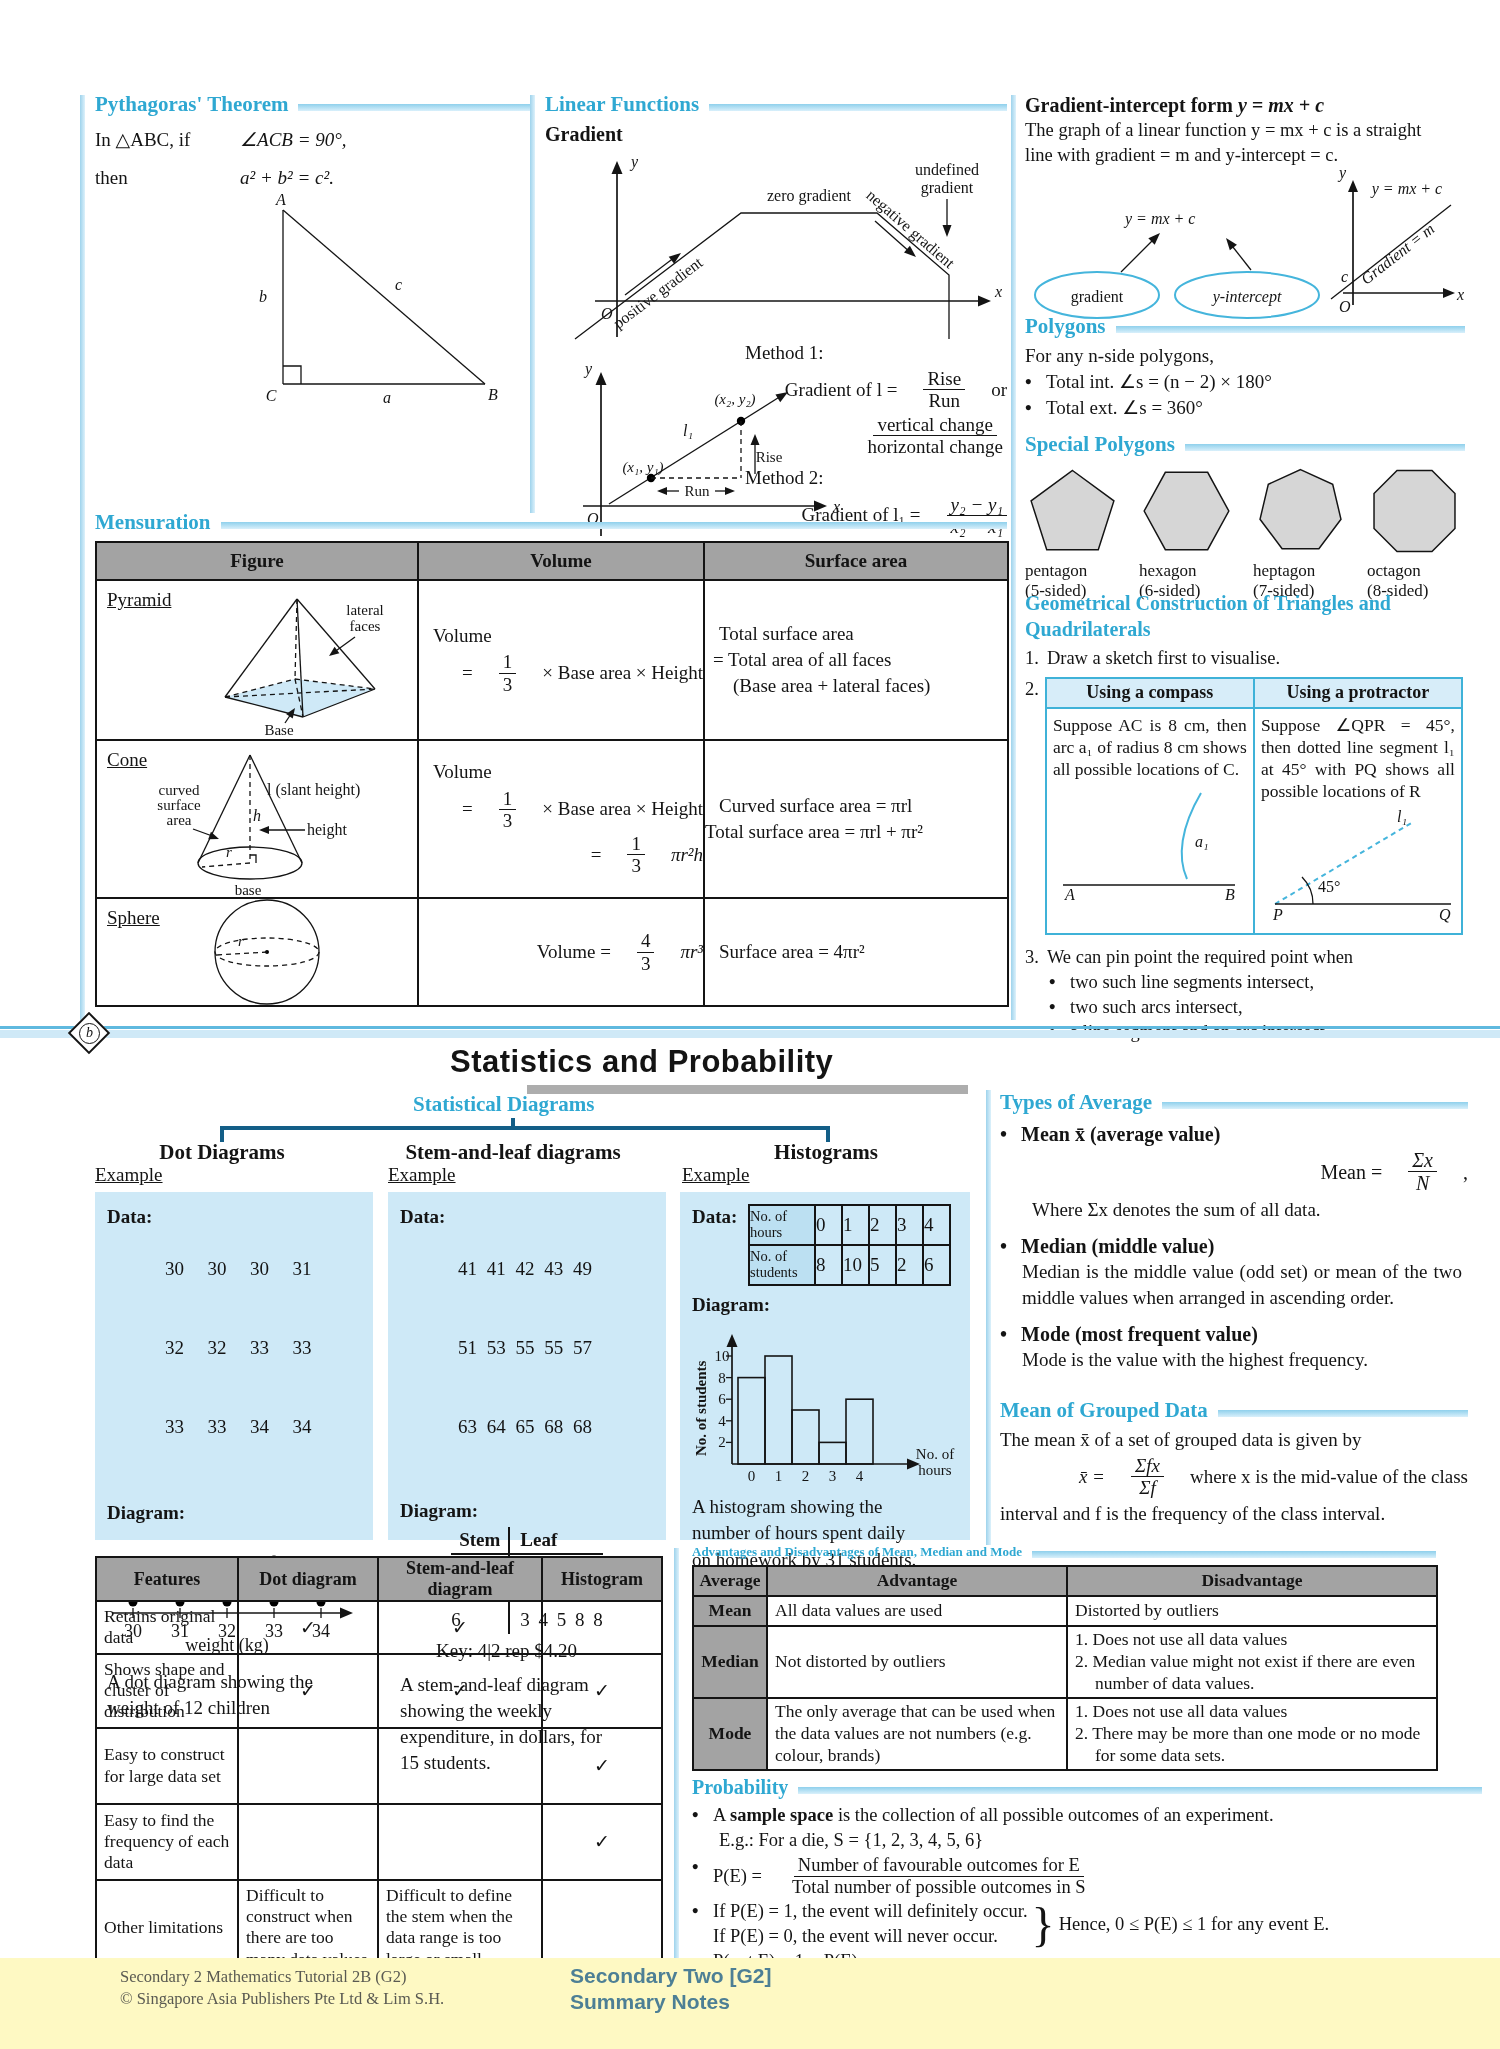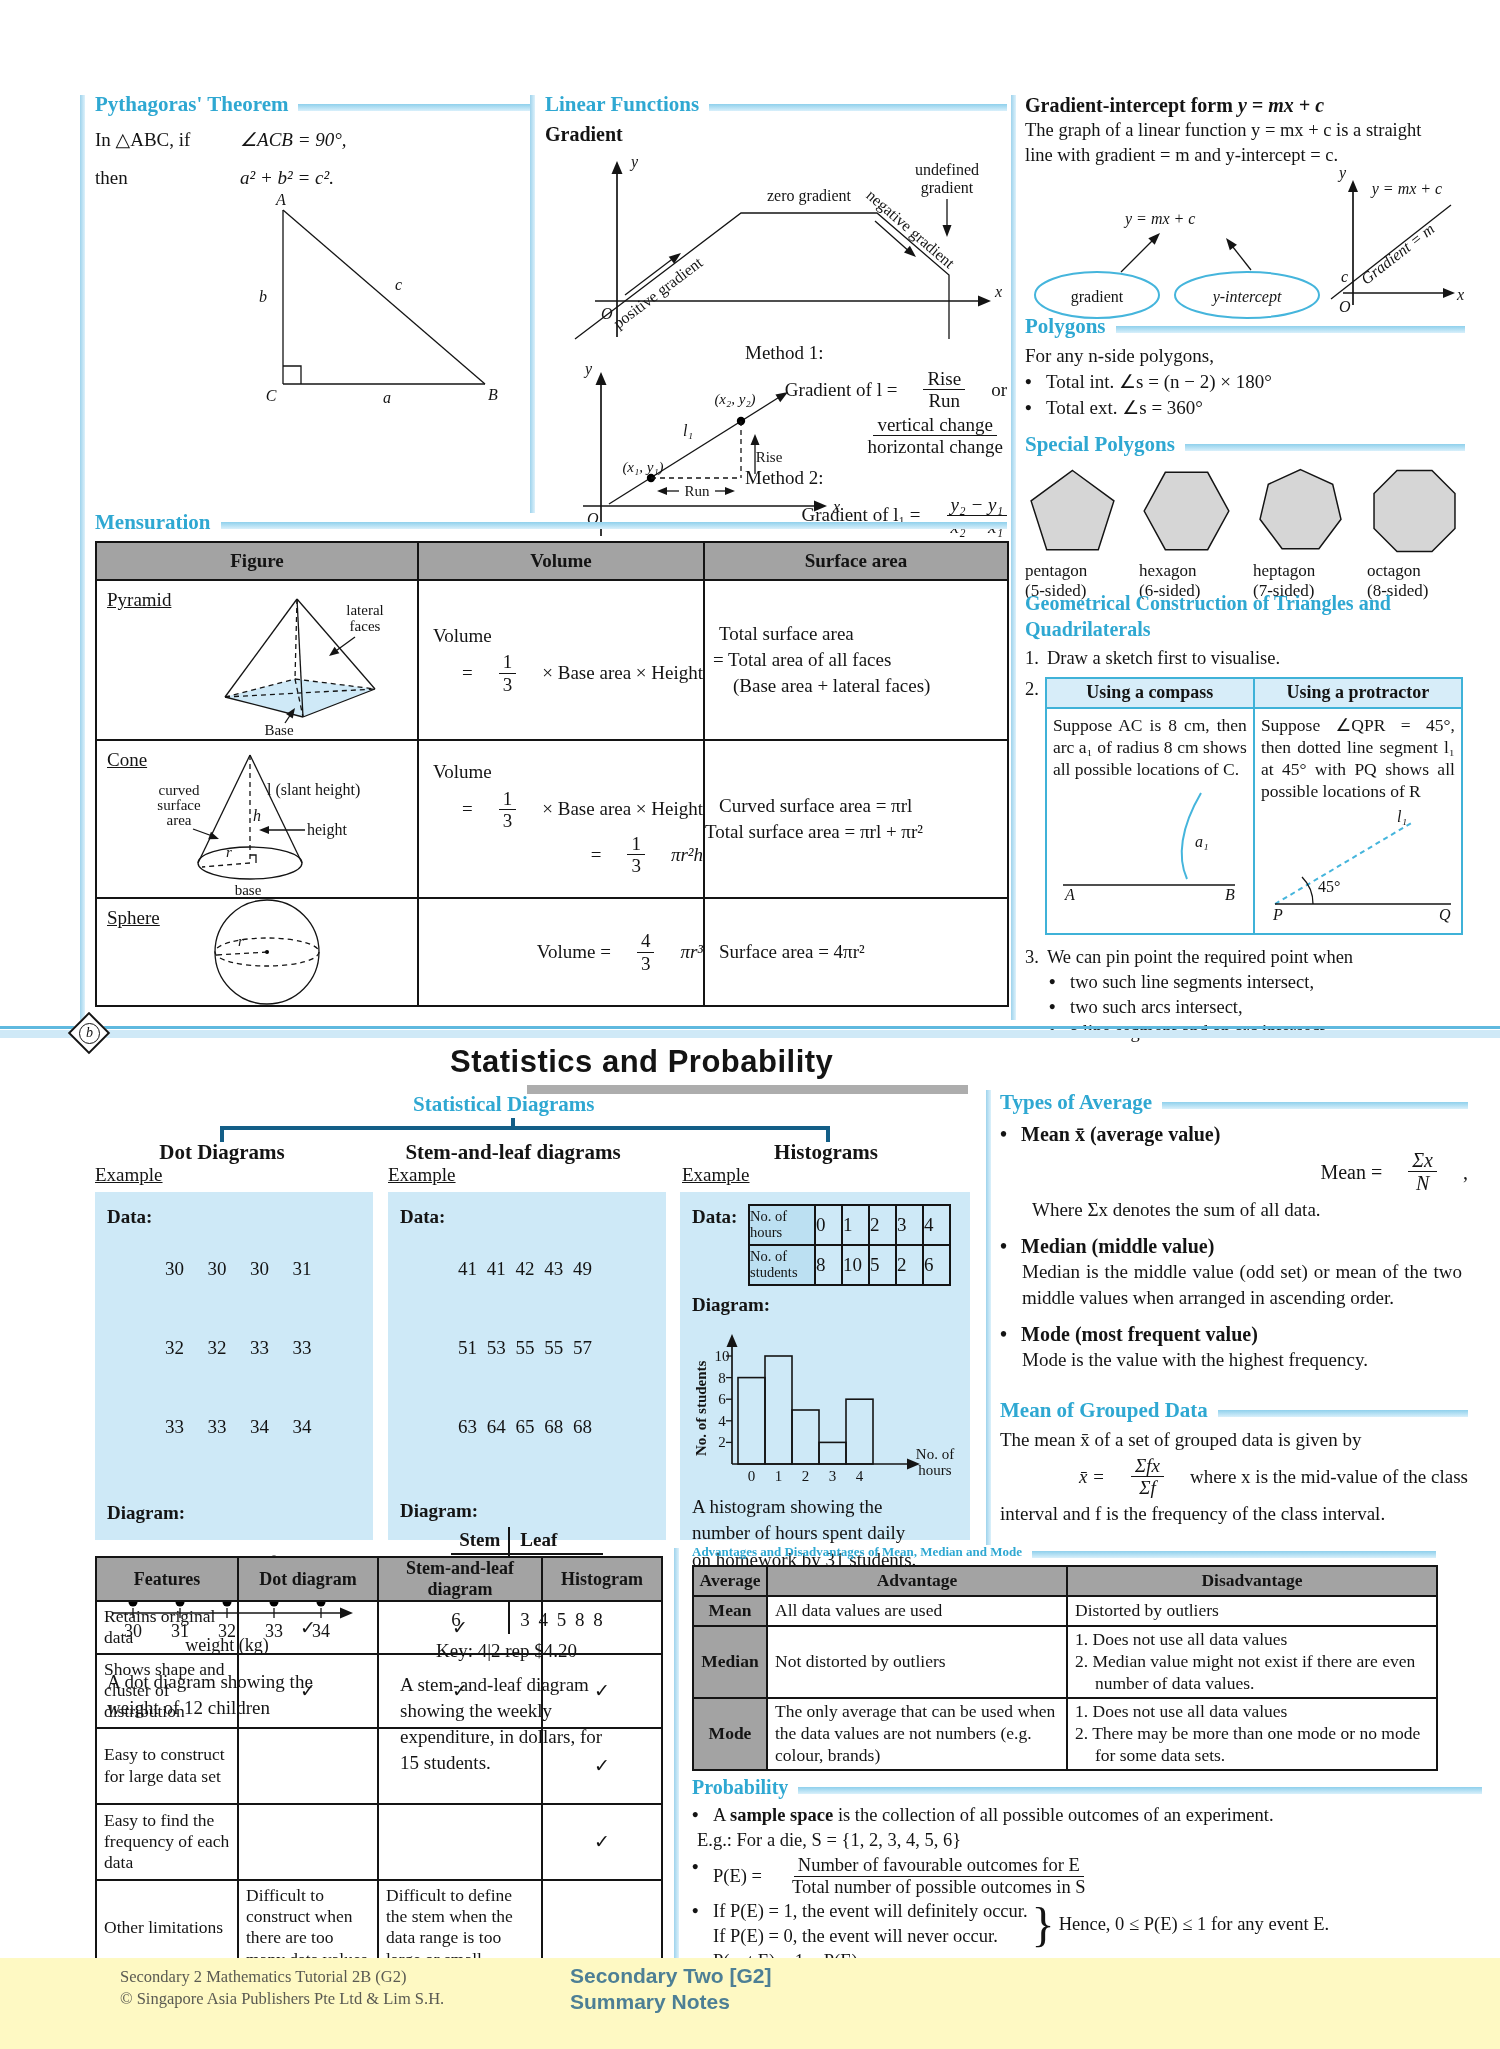--- a/index.html
+++ b/index.html
@@ -781,21 +781,21 @@
 
 <section class="abs" style="left:692px;top:1776px;width:790px">
   <div class="shead">
     <span class="tx" style="font-size:20px">Probability</span>
     <span class="bar"></span>
   </div>
   <div class="bul s18" style="margin-top:4px">
     <span class="d">•</span>
     <span><span>A</span> <span class="b">sample space</span> <span>is the collection of all possible outcomes of an experiment.</span></span>
   </div>
-  <div class="s18" style="margin-left:5px">E.g.: For a die, S = {1, 2, 3, 4, 5, 6}</div>
+  <div class="s18" style="margin-left:27px">E.g.: For a die, S = {1, 2, 3, 4, 5, 6}</div>
   <div class="bul s18" style="margin-top:2px">
     <span class="d">•</span>
     <span class="mrow" style="margin:0">
       <span>P(E) =</span>
       <span class="frac">
           <span class="fn">Number of favourable outcomes for E</span>
           <span class="fd">Total number of possible outcomes in S</span>
         </span>
     </span>
   </div>

